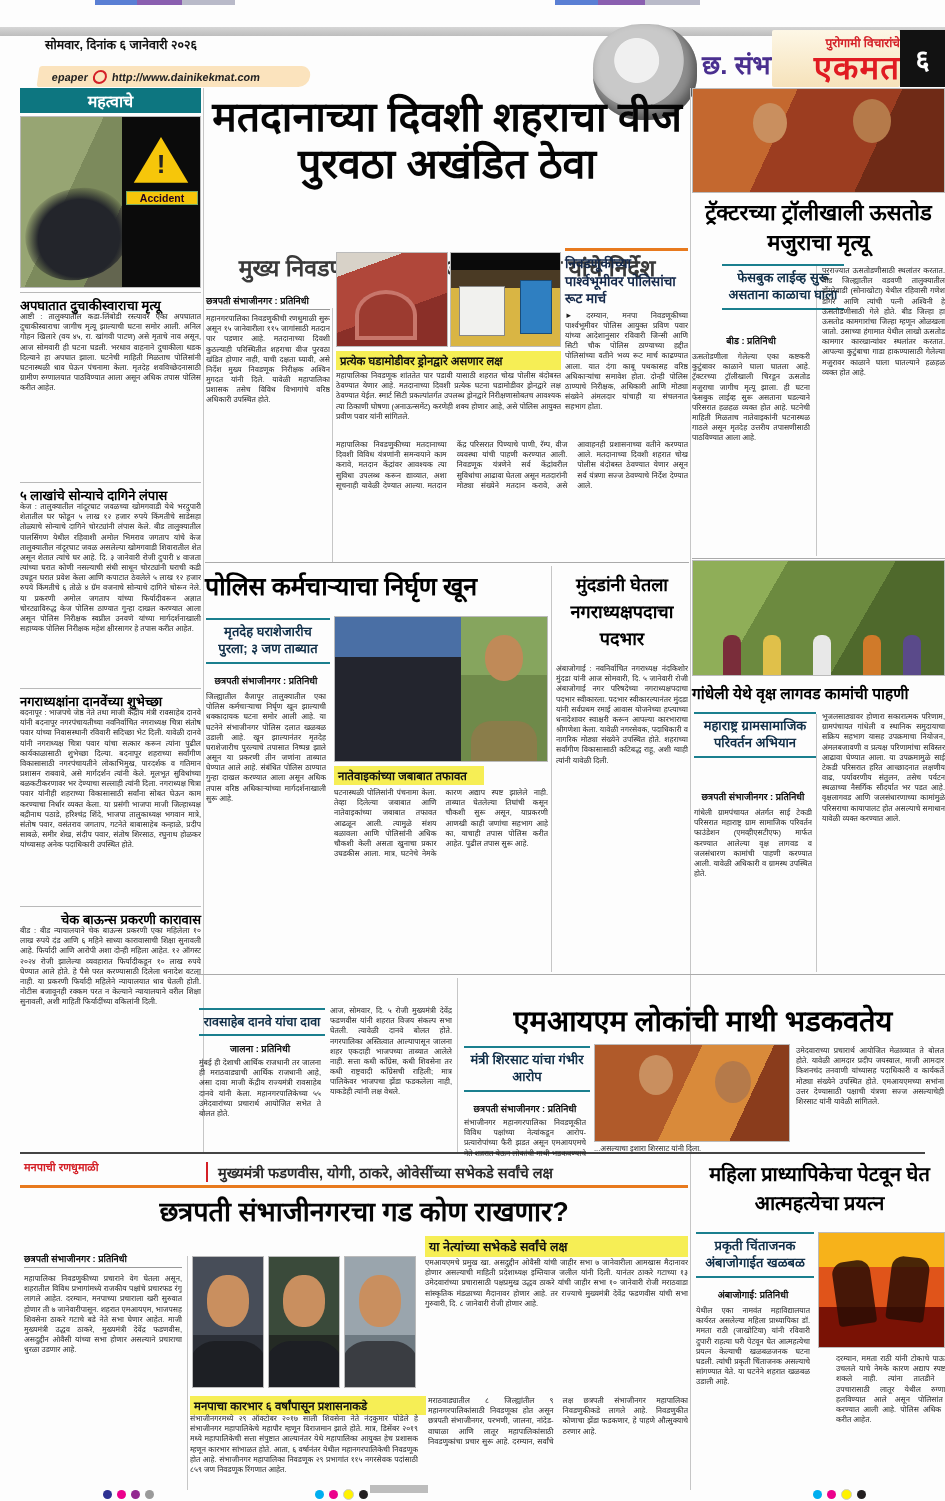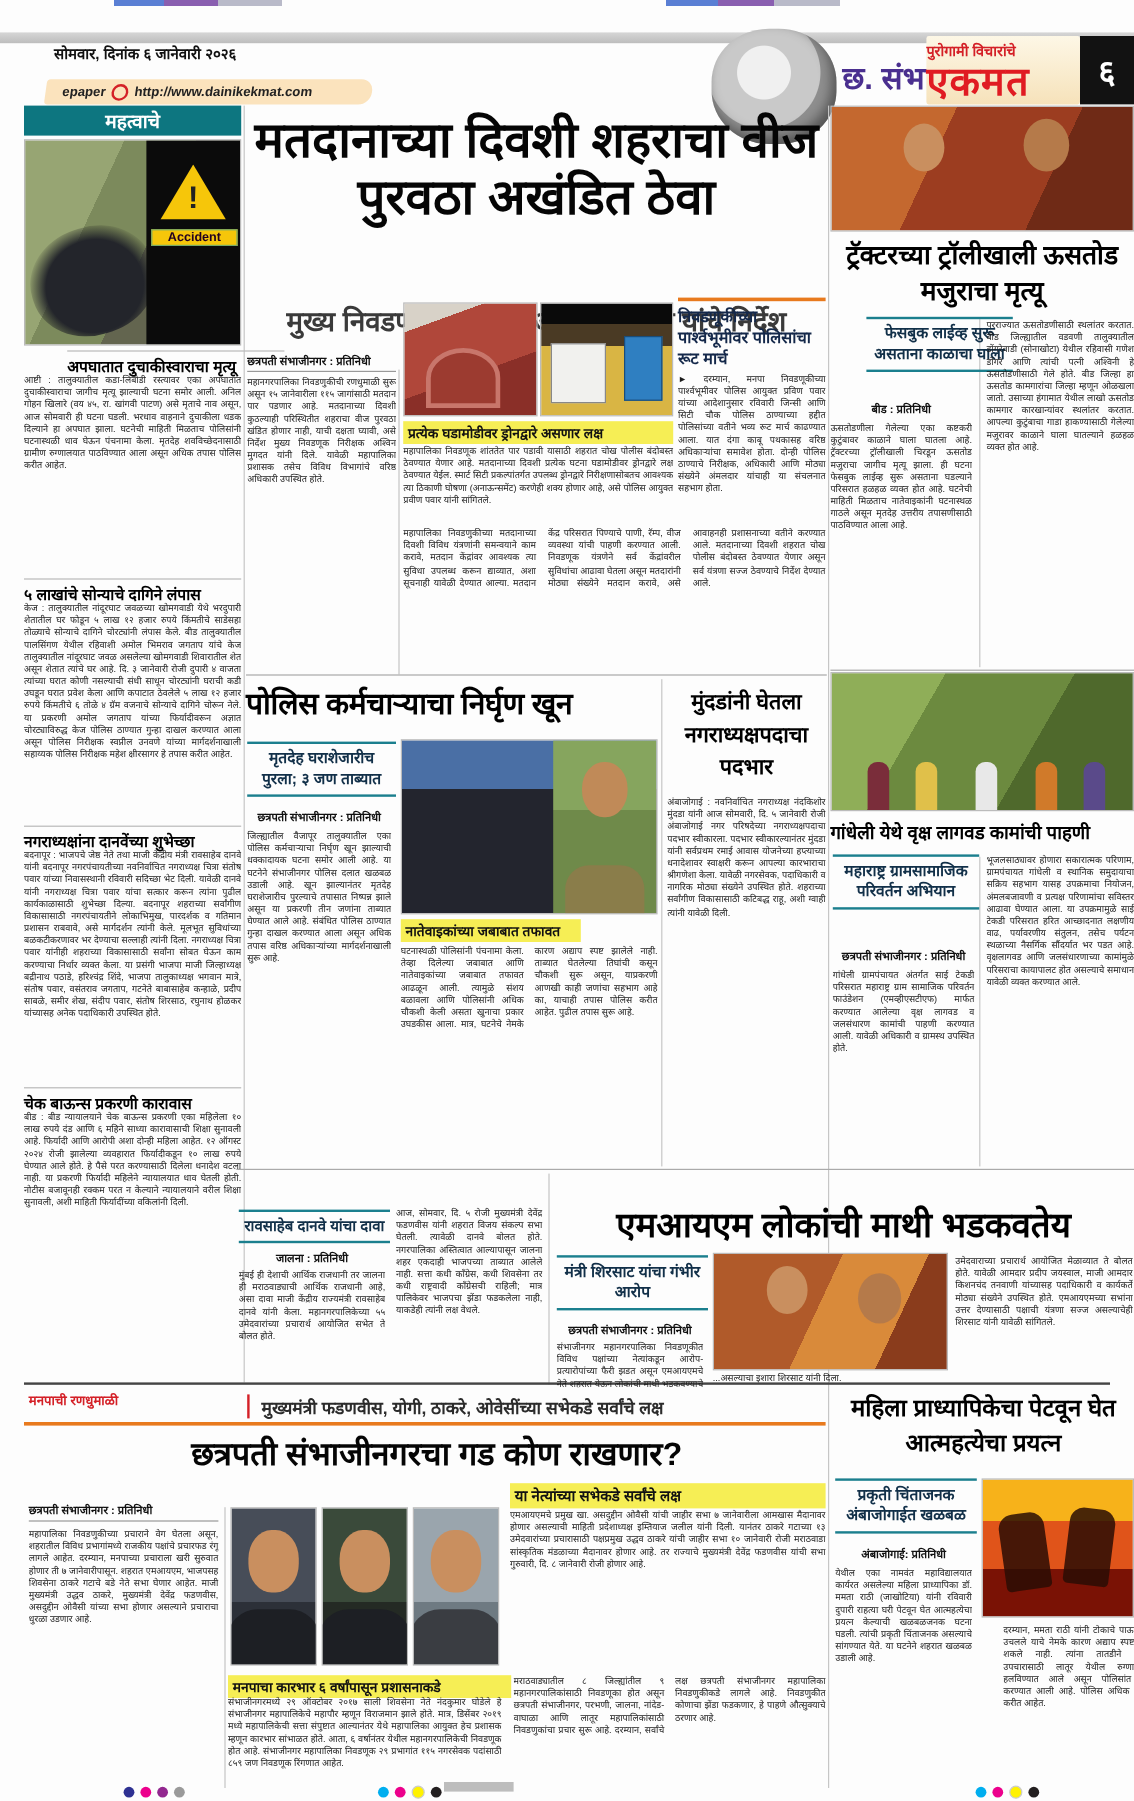--- a/index.html
+++ b/index.html
@@ -26,21 +26,21 @@
                  transform:skewX(-8deg);display:flex;align-items:center;gap:5px;padding-left:14px;box-sizing:border-box;
                  font-size:11px;font-weight:bold;color:#222;}
   .globe{width:10px;height:10px;border-radius:50%;border:2.5px solid #d42027;display:inline-block;}
   #collage{top:24px;left:593px;width:104px;height:96px;border-radius:46%;
            background:radial-gradient(circle at 42% 38%,#f0f0f0 0 26%,#c9c9c9 27% 55%,#8f8f8f 56% 82%,#6a6a6a 83% 100%);
            box-shadow:inset -4px -6px 10px #555;}
   #masthead{top:46px;left:702px;display:flex;align-items:flex-end;white-space:nowrap;}
   #masthead .main{font-size:26px;font-weight:900;color:#4a2f8f;}
   #masthead .sub{font-size:16px;font-weight:800;color:#101010;}
   #brandbox{top:30px;left:772px;width:128px;height:57px;background:linear-gradient(#fdf7e6,#f6e2ba);
-            text-align:left;border-radius:2px;}
+            text-align:right;border-radius:2px;}
   #brandbox .tag{font-size:12px;font-weight:800;color:#d42027;margin-top:4px;}
   #brandbox .name{font-size:33px;font-weight:900;color:#e01b22;line-height:1;letter-spacing:1px;}
   #pagenumbox{top:30px;left:900px;width:45px;height:57px;background:#121212;color:#fff;display:flex;
               align-items:center;justify-content:center;font-size:27px;font-weight:bold;}
   
   #imp-bar{top:88px;left:20px;width:181px;height:25px;background:#0d7680;color:#fff;display:flex;
            align-items:center;justify-content:center;font-size:16px;font-weight:800;}
   .story-head{font-size:13px;font-weight:800;color:#000;border-top:1px solid #b9b9b9;padding-top:3px;}
   
   #lead-h1{top:94px;left:206px;width:482px;font-size:41px;line-height:1.15;font-weight:800;text-align:center;color:#050505;}
@@ -125,27 +125,27 @@
 <div class="abs" id="imp-bar">महत्वाचे</div>
 <div class="photo" id="accident-photo">
   <div class="bike"></div>
   <div class="panel">
     <div class="warn-tri">
       <div class="ex">!</div>
     </div>
     <div class="warn-label">Accident</div>
   </div>
 </div>
-<div class="abs story-head" style="top:292px;left:20px;width:181px;margin-left:36px;">अपघातात दुचाकीस्वाराचा मृत्यू</div>
+<div class="abs story-head" style="top:292px;left:20px;width:181px;">अपघातात दुचाकीस्वाराचा मृत्यू</div>
 <div class="abs body-text" style="top:312px;left:20px;width:181px;height:164px;">आष्टी : तालुक्यातील कडा-लिंबोडी रस्त्यावर एका अपघातात दुचाकीस्वाराचा जागीच मृत्यू झाल्याची घटना समोर आली. अनिल गोहन खिलारे (वय ४५, रा. खांगवी पाटण) असे मृताचे नाव असून, आज सोमवारी ही घटना घडली. भरधाव वाहनाने दुचाकीला धडक दिल्याने हा अपघात झाला. घटनेची माहिती मिळताच पोलिसांनी घटनास्थळी धाव घेऊन पंचनामा केला. मृतदेह शवविच्छेदनासाठी ग्रामीण रुग्णालयात पाठविण्यात आला असून अधिक तपास पोलिस करीत आहेत.</div>
 <div class="abs story-head" style="top:482px;left:20px;width:181px;">५ लाखांचे सोन्याचे दागिने लंपास</div>
 <div class="abs body-text" style="top:502px;left:20px;width:181px;height:182px;">केज : तालुक्यातील नांदूरघाट जवळच्या खोमगवाडी येथे भरदुपारी शेतातील घर फोडून ५ लाख १२ हजार रुपये किंमतीचे साडेसहा तोळ्याचे सोन्याचे दागिने चोरट्यांनी लंपास केले. बीड तालुक्यातील पालसिंगण येथील रहिवाशी अमोल भिमराव जगताप यांचे केज तालुक्यातील नांदूरघाट जवळ असलेल्या खोमगवाडी शिवारातील शेत असून शेतात त्यांचे घर आहे. दि. ३ जानेवारी रोजी दुपारी ४ वाजता त्यांच्या घरात कोणी नसल्याची संधी साधून चोरट्यांनी घराची कडी उघडून घरात प्रवेश केला आणि कपाटात ठेवलेले ५ लाख १२ हजार रुपये किंमतीचे ६ तोळे ४ ग्रॅम वजनाचे सोन्याचे दागिने चोरून नेले. या प्रकरणी अमोल जगताप यांच्या फिर्यादीवरून अज्ञात चोरट्याविरुद्ध केज पोलिस ठाण्यात गुन्हा दाखल करण्यात आला असून पोलिस निरीक्षक स्वप्नील उनवणे यांच्या मार्गदर्शनाखाली सहाय्यक पोलिस निरीक्षक महेश क्षीरसागर हे तपास करीत आहेत.</div>
 <div class="abs story-head" style="top:688px;left:20px;width:181px;">नगराध्यक्षांना दानवेंच्या शुभेच्छा</div>
 <div class="abs body-text" style="top:708px;left:20px;width:181px;height:194px;">बदनापूर : भाजपचे जेष्ठ नेते तथा माजी केंद्रीय मंत्री रावसाहेब दानवे यांनी बदनापूर नगरपंचायतीच्या नवनिर्वाचित नगराध्यक्ष चित्रा संतोष पवार यांच्या निवासस्थानी रविवारी सदिच्छा भेट दिली. यावेळी दानवे यांनी नगराध्यक्ष चित्रा पवार यांचा सत्कार करून त्यांना पुढील कार्यकाळासाठी शुभेच्छा दिल्या. बदनापूर शहराच्या सर्वांगीण विकासासाठी नगरपंचायतीने लोकाभिमुख, पारदर्शक व गतिमान प्रशासन राबवावे, असे मार्गदर्शन त्यांनी केले. मूलभूत सुविधांच्या बळकटीकरणावर भर देण्याचा सल्लाही त्यांनी दिला. नगराध्यक्ष चित्रा पवार यांनीही शहराच्या विकासासाठी सर्वांना सोबत घेऊन काम करण्याचा निर्धार व्यक्त केला. या प्रसंगी भाजपा माजी जिल्हाध्यक्ष बद्रीनाथ पठाडे, हरिश्चंद्र शिंदे, भाजपा तालुकाध्यक्ष भगवान मात्रे, संतोष पवार, वसंतराव जगताप, गटनेते बाबासाहेब कन्हाळे, प्रदीप साबळे, समीर शेख, संदीप पवार, संतोष शिरसाठ, रघुनाथ होळकर यांच्यासह अनेक पदाधिकारी उपस्थित होते.</div>
-<div class="abs story-head" style="top:906px;left:20px;width:181px;">चेक बाऊन्स प्रकरणी कारावास</div>
+<div class="abs story-head" style="top:906px;left:20px;width:181px;text-align:right;">चेक बाऊन्स प्रकरणी कारावास</div>
 <div class="abs body-text" style="top:926px;left:20px;width:181px;height:224px;">बीड : बीड न्यायालयाने चेक बाऊन्स प्रकरणी एका महिलेला १० लाख रुपये दंड आणि ६ महिने साध्या कारावासाची शिक्षा सुनावली आहे. फिर्यादी आणि आरोपी अशा दोन्ही महिला आहेत. १२ ऑगस्ट २०२४ रोजी झालेल्या व्यवहारात फिर्यादीकडून १० लाख रुपये घेण्यात आले होते. हे पैसे परत करण्यासाठी दिलेला धनादेश वटला नाही. या प्रकरणी फिर्यादी महिलेने न्यायालयात धाव घेतली होती. नोटीस बजावूनही रक्कम परत न केल्याने न्यायालयाने वरील शिक्षा सुनावली, अशी माहिती फिर्यादींच्या वकिलांनी दिली.</div>
 
 <div class="abs" id="lead-h1">मतदानाच्या दिवशी शहराचा वीज पुरवठा अखंडित ठेवा</div>
 <div class="abs" id="lead-h2">मुख्य निवडणूक निरीक्षक अश्विन मुगदत यांचे निर्देश</div>
 <div class="abs byline" style="top:294px;left:206px;width:124px;text-align:left;border-bottom:1px solid #999;padding-bottom:2px;">छत्रपती संभाजीनगर : प्रतिनिधी</div>
 <div class="abs body-text" style="top:314px;left:206px;width:124px;height:246px;">महानगरपालिका निवडणुकीची रणधुमाळी सुरू असून १५ जानेवारीला ११५ जागांसाठी मतदान पार पडणार आहे. मतदानाच्या दिवशी कुठल्याही परिस्थितीत शहराचा वीज पुरवठा खंडित होणार नाही, याची दक्षता घ्यावी, असे निर्देश मुख्य निवडणूक निरीक्षक अश्विन मुगदत यांनी दिले. यावेळी महापालिका प्रशासक तसेच विविध विभागांचे वरिष्ठ अधिकारी उपस्थित होते.</div>
 <div class="photo" id="building-photo">
       <div class="arch"></div>
     </div>
 <div class="photo" id="evm-photo">

